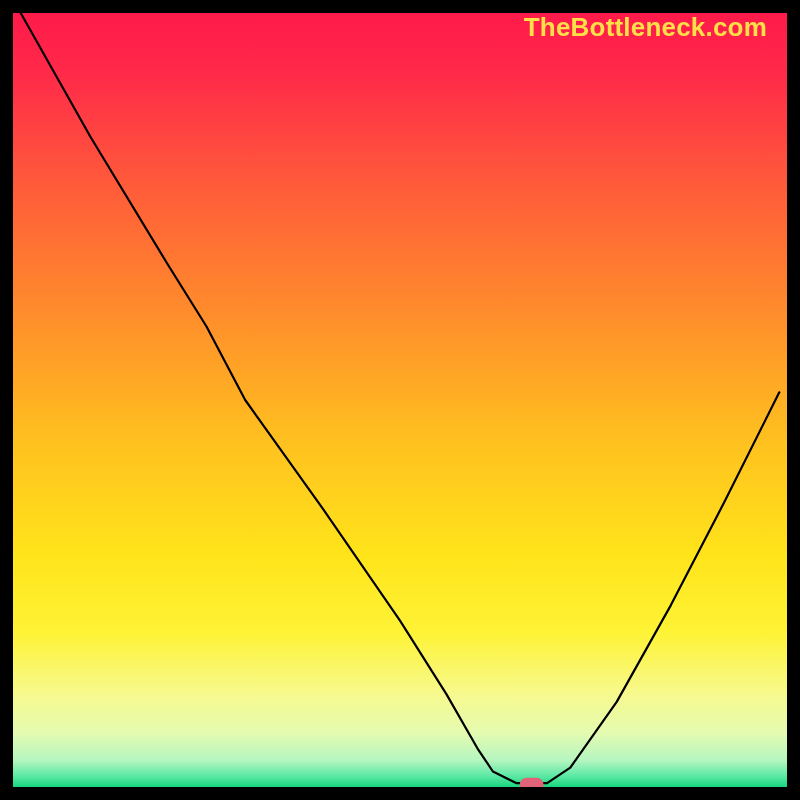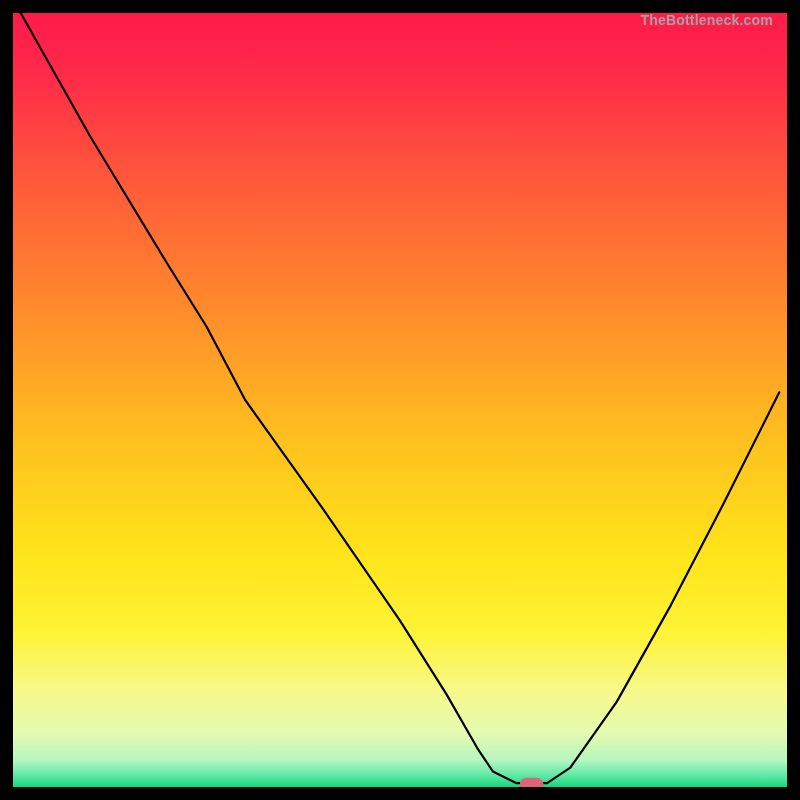--- a/index.html
+++ b/index.html
@@ -20,25 +20,25 @@
   .plot-area {
     position: absolute;
     left: 0;
     top: 0;
     width: 774px;
     height: 774px;
   }
   .watermark {
     position: absolute;
     top: -1px;
-    right: 14px;
+    right: 20px;
     font-family: Arial, Helvetica, sans-serif;
-    font-size: 14px;
+    font-size: 26px;
     font-weight: 600;
-    color: #a3a3a3;
+    color: #fde047;
     letter-spacing: 0.2px;
   }
   svg {
     display: block;
   }
 </style>
 </head>
 <body>
 
 <div class="chart-container">

